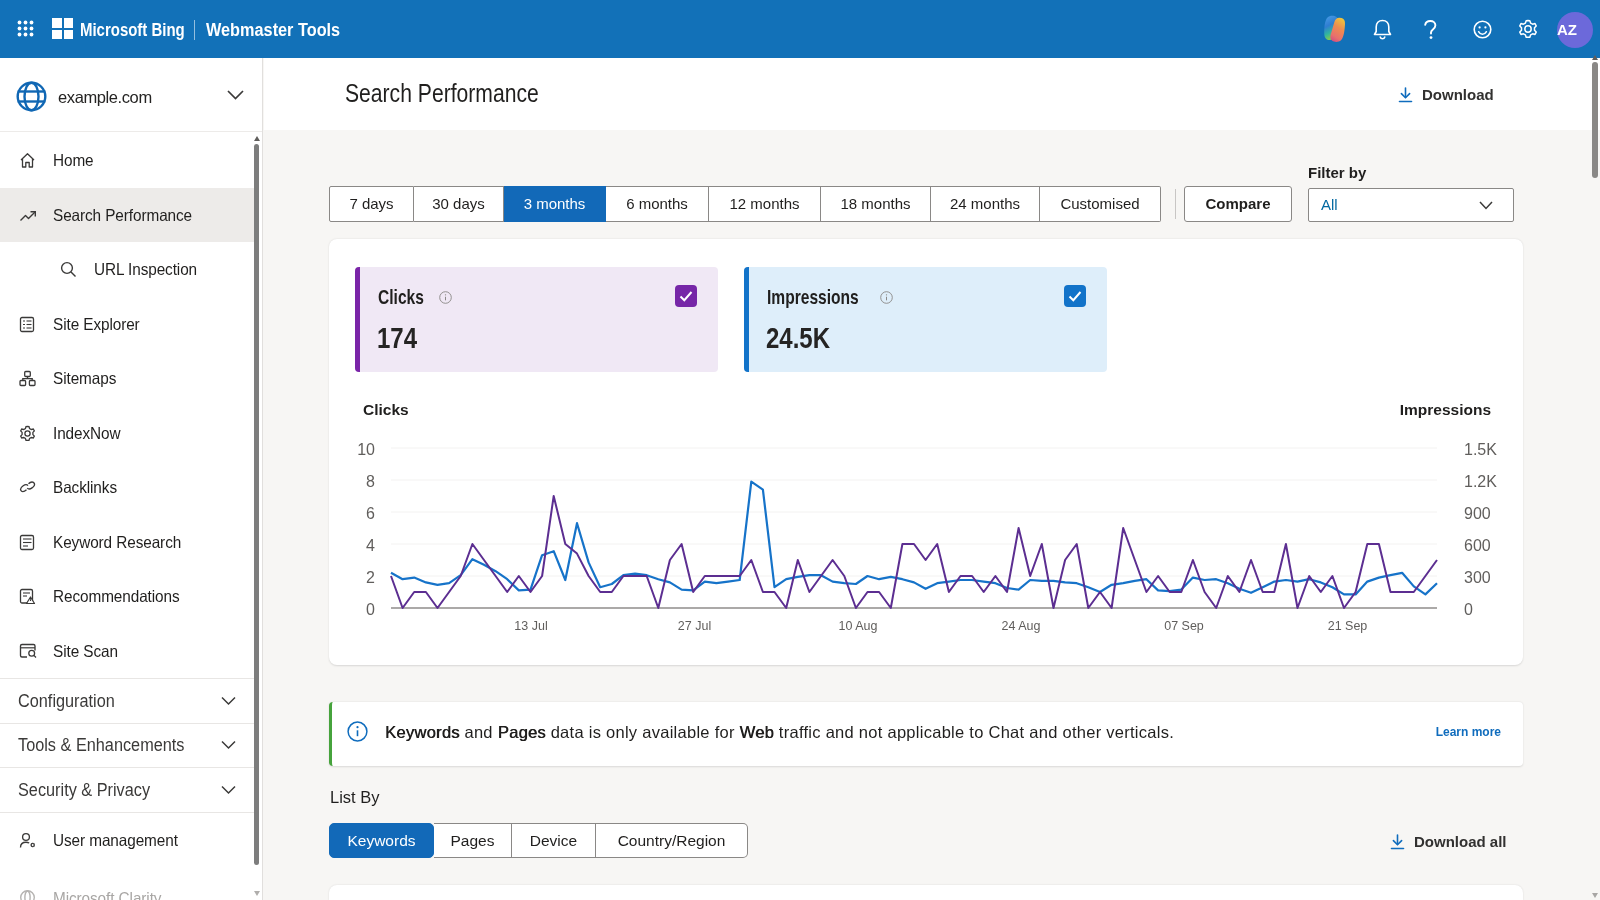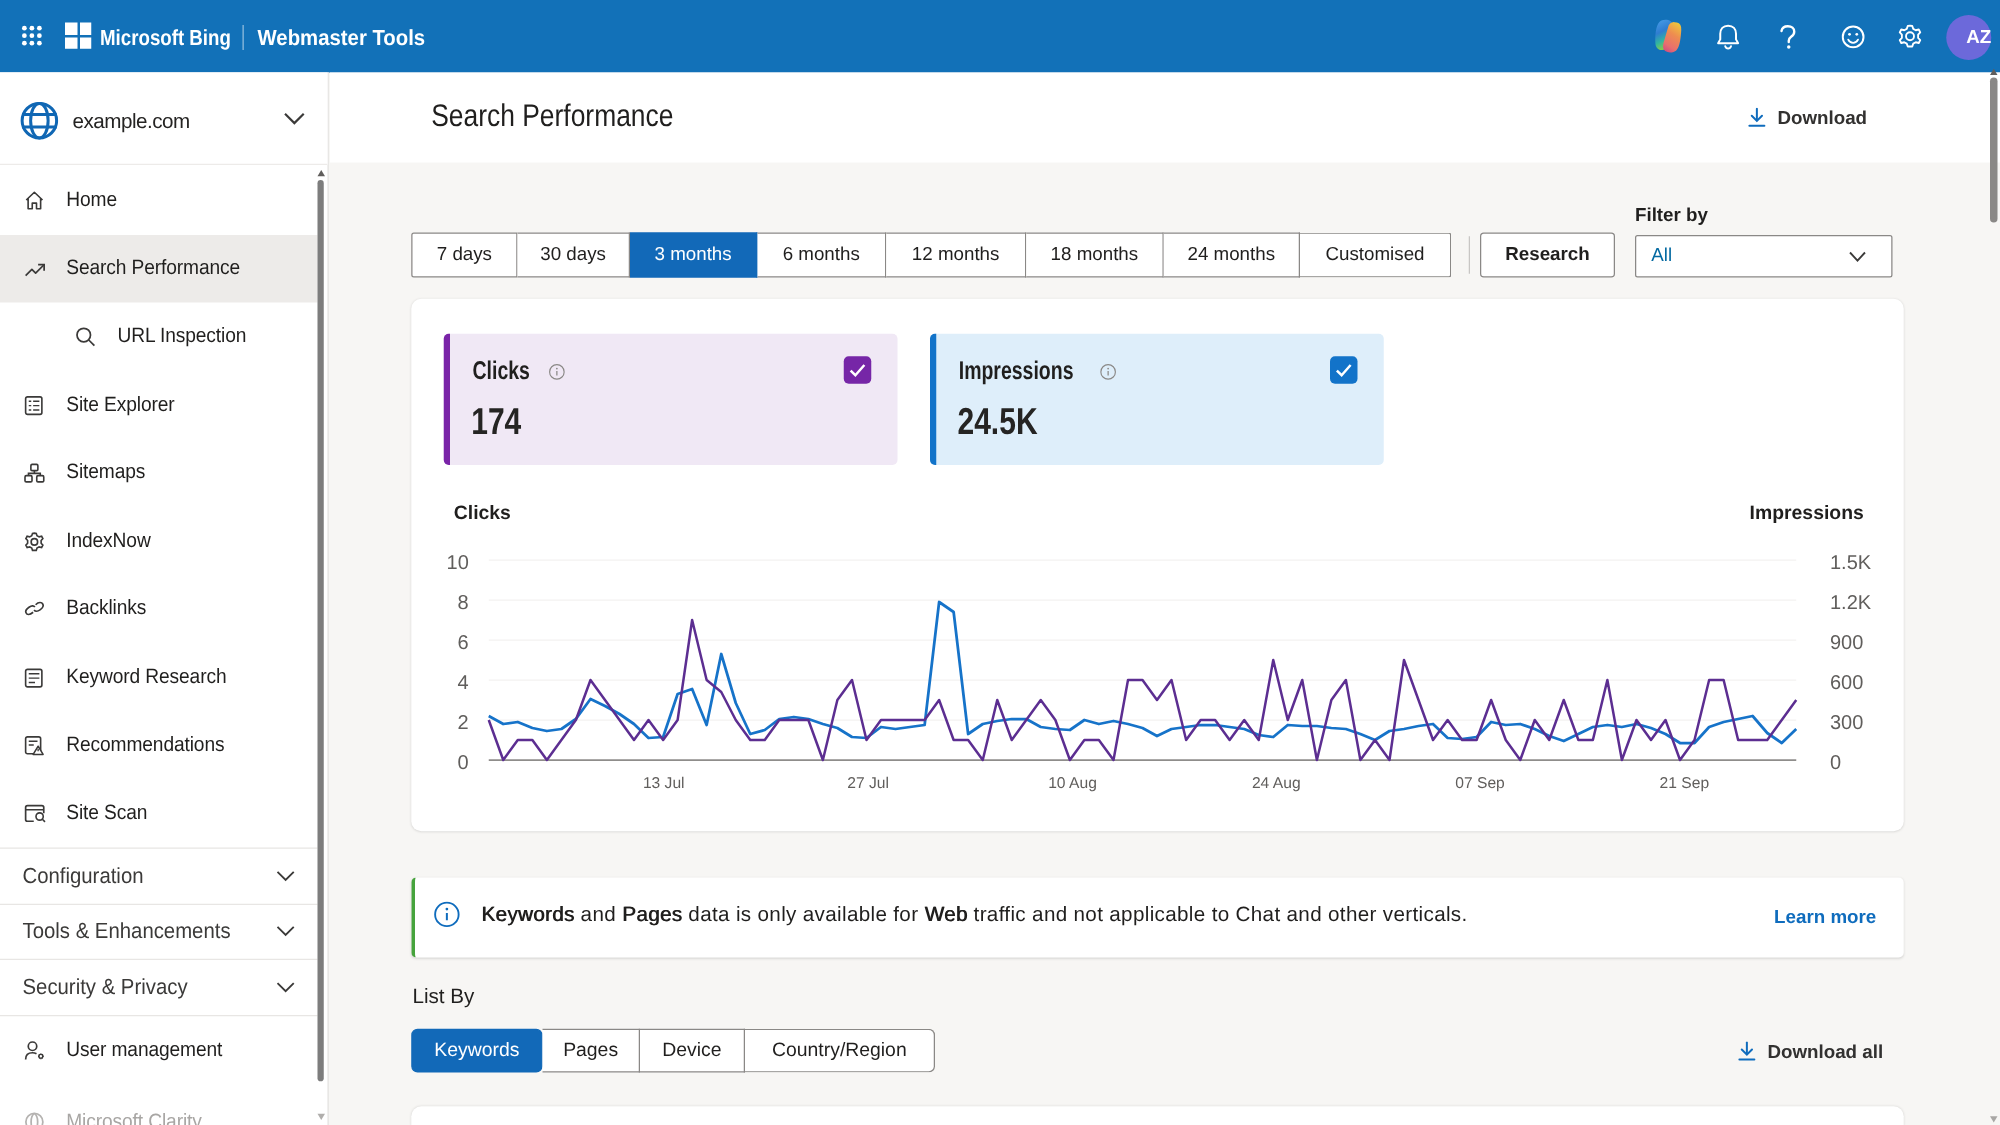--- a/index.html
+++ b/index.html
@@ -5,21 +5,21 @@
 html,body{margin:0;padding:0;width:1600px;height:900px;overflow:hidden;background:#f7f6f4;font-family:"Liberation Sans",sans-serif;}
 *{box-sizing:border-box;}
 #topbar{position:absolute;left:0;top:0;width:1600px;height:58px;background:#1271b8;}
 #topbar .waffle{position:absolute;left:17px;top:20px;}
 #mslogo{position:absolute;left:52px;top:18px;width:21px;height:21px;}
 #mslogo div{position:absolute;width:9.5px;height:9.5px;background:#fff;}
 .tb-title{position:absolute;top:21.5px;color:#fff;font-size:17.5px;font-weight:700;line-height:1;transform:scaleX(0.855);transform-origin:0 0;}
 .tb-title2{position:absolute;top:21.5px;color:#fff;font-size:17.5px;font-weight:700;line-height:1;transform:scaleX(0.93);transform-origin:0 0;}
 .tb-pipe{position:absolute;left:194px;top:20px;width:1px;height:20px;background:rgba(255,255,255,0.55);}
 .tbicon{position:absolute;top:0;}
-#avatar{position:absolute;left:1557px;top:12px;width:36px;height:36px;border-radius:50%;background:#6c69da;color:#fff;font-size:15px;font-weight:700;text-align:right;line-height:36px;}
+#avatar{position:absolute;left:1557px;top:12px;width:36px;height:36px;border-radius:50%;background:#6c69da;color:#fff;font-size:15px;font-weight:700;text-align:left;line-height:36px;}
 #sidebar{position:absolute;left:0;top:58px;width:263px;height:842px;background:#fff;border-right:1px solid #e1dfdd;}
 #siteselect{position:absolute;left:0;top:0;width:262px;height:74px;border-bottom:1px solid #edebe9;background:#fff;}
 #siteselect .globe{position:absolute;left:16px;top:23px;}
 #siteselect .sname{position:absolute;left:58px;top:30px;font-size:16.5px;letter-spacing:-0.4px;color:#252423;}
 #siteselect .chev{position:absolute;left:227px;top:32px;}
 .navitem{position:absolute;left:0;width:254px;height:54.5px;}
 .navitem.sel{background:#edebe9;}
 .navitem svg{position:absolute;left:19px;top:19px;}
 .navitem .lbl{position:absolute;left:53px;top:50%;transform:translateY(-50%) scaleX(0.93);transform-origin:0 50%;font-size:16.5px;letter-spacing:-0.1px;color:#201f1e;}
 .navhead{position:absolute;left:0;width:254px;height:44.6px;border-top:1px solid #e8e6e4;}
@@ -45,21 +45,21 @@
 #chartcard{position:absolute;left:329px;top:239px;width:1194px;height:426px;background:#fff;border-radius:8px;box-shadow:0 0.5px 2px rgba(0,0,0,0.13);}
 .mcard{position:absolute;top:28px;width:363px;height:105px;border-radius:4px;}
 .mcard .bar{position:absolute;left:0;top:0;width:5px;height:105px;border-radius:4px 0 0 4px;}
 .mcard .t{position:absolute;left:23px;top:20px;font-size:20.5px;font-weight:700;color:#201f1e;line-height:1;transform:scaleX(0.76);transform-origin:0 0;}
 .mcard .num{position:absolute;left:22px;top:56px;font-size:30px;font-weight:700;color:#252423;line-height:1;transform:scaleX(0.8);transform-origin:0 0;}
 .mcard .info{position:absolute;top:24px;}
 .mcard .cb{position:absolute;left:320px;top:18px;width:22px;height:22px;border-radius:4px;}
 #banner{position:absolute;left:329px;top:702px;width:1194px;height:64px;background:#fff;border-radius:4px;border-left:3px solid #46a33c;box-shadow:0 0.5px 2px rgba(0,0,0,0.12);}
 #banner .txt{position:absolute;left:53px;top:21px;font-size:16.5px;letter-spacing:0.27px;color:#201f1e;}
 #banner .txt b{font-weight:400;text-shadow:0.55px 0 0 #201f1e;}
-#banner .lm{position:absolute;right:22px;top:23px;font-size:15px;font-weight:600;color:#0f6cbd;}
+#banner .lm{position:absolute;right:22px;top:23px;font-size:12px;font-weight:600;color:#0f6cbd;}
 #listby{position:absolute;left:330px;top:788px;font-size:16.5px;font-weight:400;color:#201f1e;}
 #lbtabs{position:absolute;left:329px;top:823px;height:35px;display:flex;}
 .lbtab{height:35px;border:1px solid #8a8886;border-left:none;background:#fff;color:#201f1e;font-size:15.5px;text-align:center;line-height:33px;}
 .lbtab.first{border-left:1px solid #8a8886;border-radius:5px 0 0 5px;}
 .lbtab.last{border-radius:0 5px 5px 0;}
 .lbtab.sel{background:#1269b8;border-color:#1269b8;color:#fff;font-weight:400;border-radius:5px;}
 #dl-all{position:absolute;left:1390px;top:833px;font-size:15px;font-weight:600;color:#323130;}
 #table-sliver{position:absolute;left:329px;top:885px;width:1194px;height:15px;background:#fff;border-radius:8px 8px 0 0;box-shadow:0 0.5px 2px rgba(0,0,0,0.12);}
 #pg-scroll{position:absolute;left:1592px;top:62px;width:6px;height:116px;background:#8a8886;border-radius:3px;}
 .scroll-arrow{position:absolute;width:0;height:0;}
@@ -298,21 +298,21 @@
   <div class="tab first">7 days</div>
   <div class="tab">30 days</div>
   <div class="tab sel">3 months</div>
   <div class="tab">6 months</div>
   <div class="tab">12 months</div>
   <div class="tab">18 months</div>
   <div class="tab">24 months</div>
   <div class="tab last">Customised</div>
 </div>
 <div id="tabsep"></div>
-<div id="compare">Research</div>
+<div id="compare">Compare</div>
 <div id="filterlbl">Filter by</div>
 <div id="filterdd">
     <span class="v">All</span>
     <svg width="14" height="9" viewBox="0 0 14 9">
       <path d="M1 1 L7 7.5 L13 1" fill="none" stroke="#3b3a39" stroke-width="1.5"></path>
     </svg>
   </div>
 
 <div id="chartcard">
   <div class="mcard" style="left:26px;background:#f0e8f5;">

